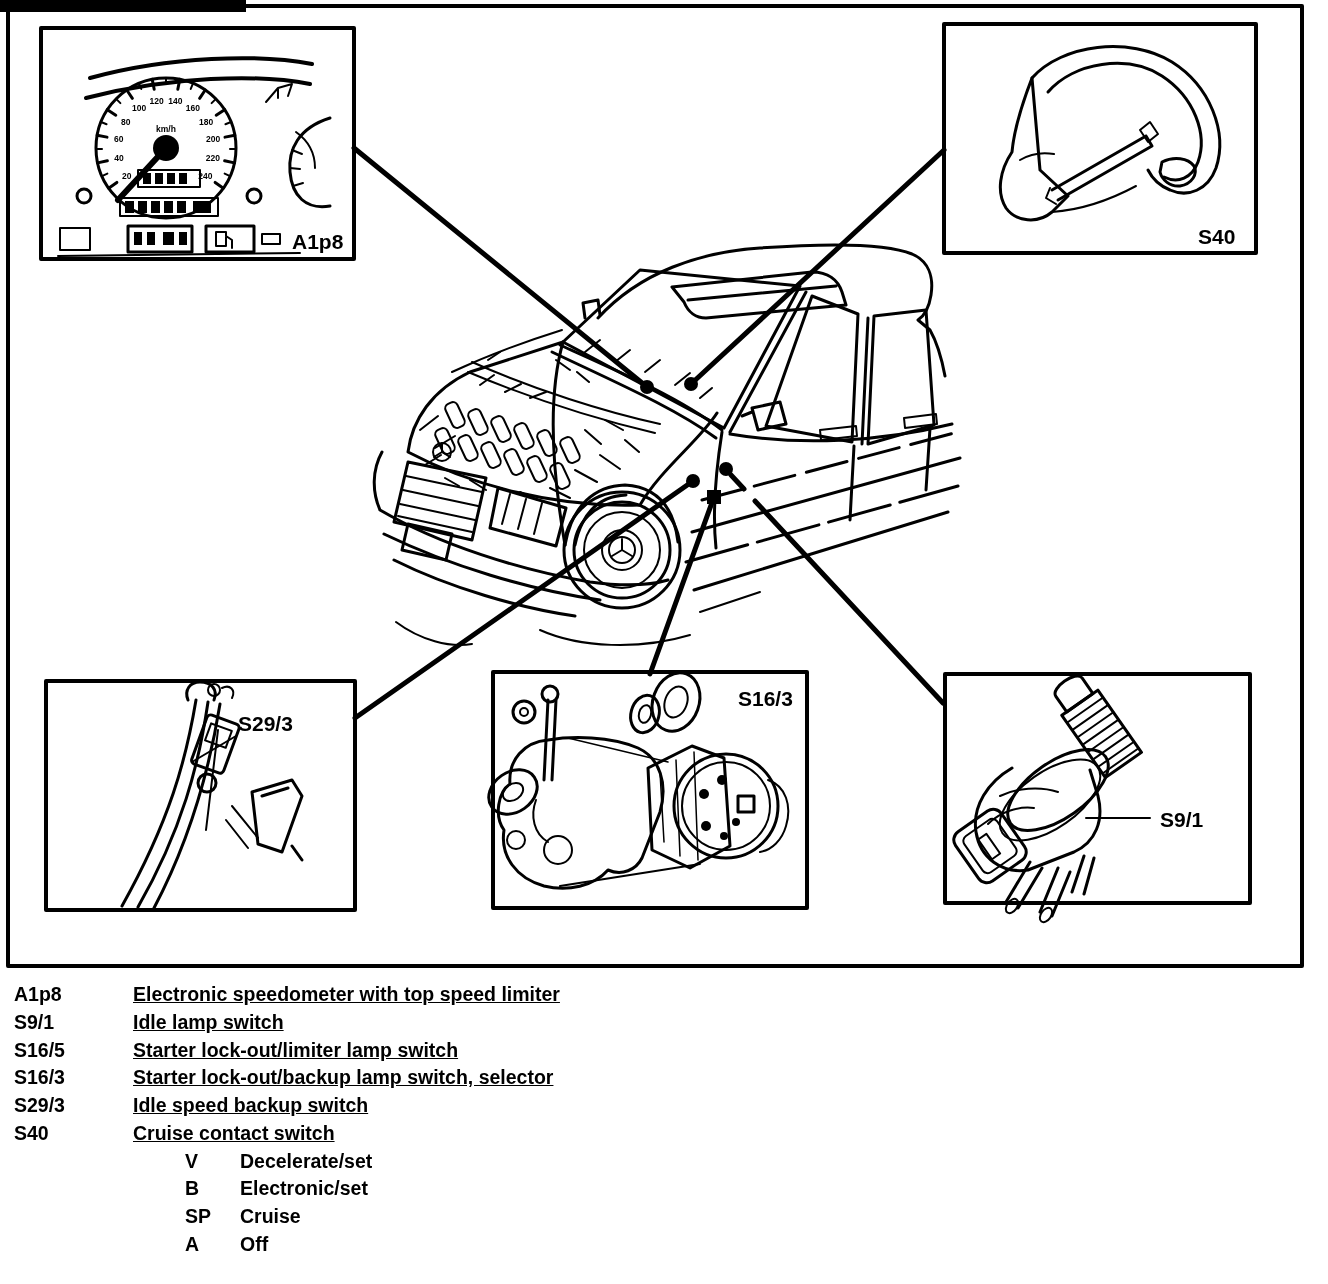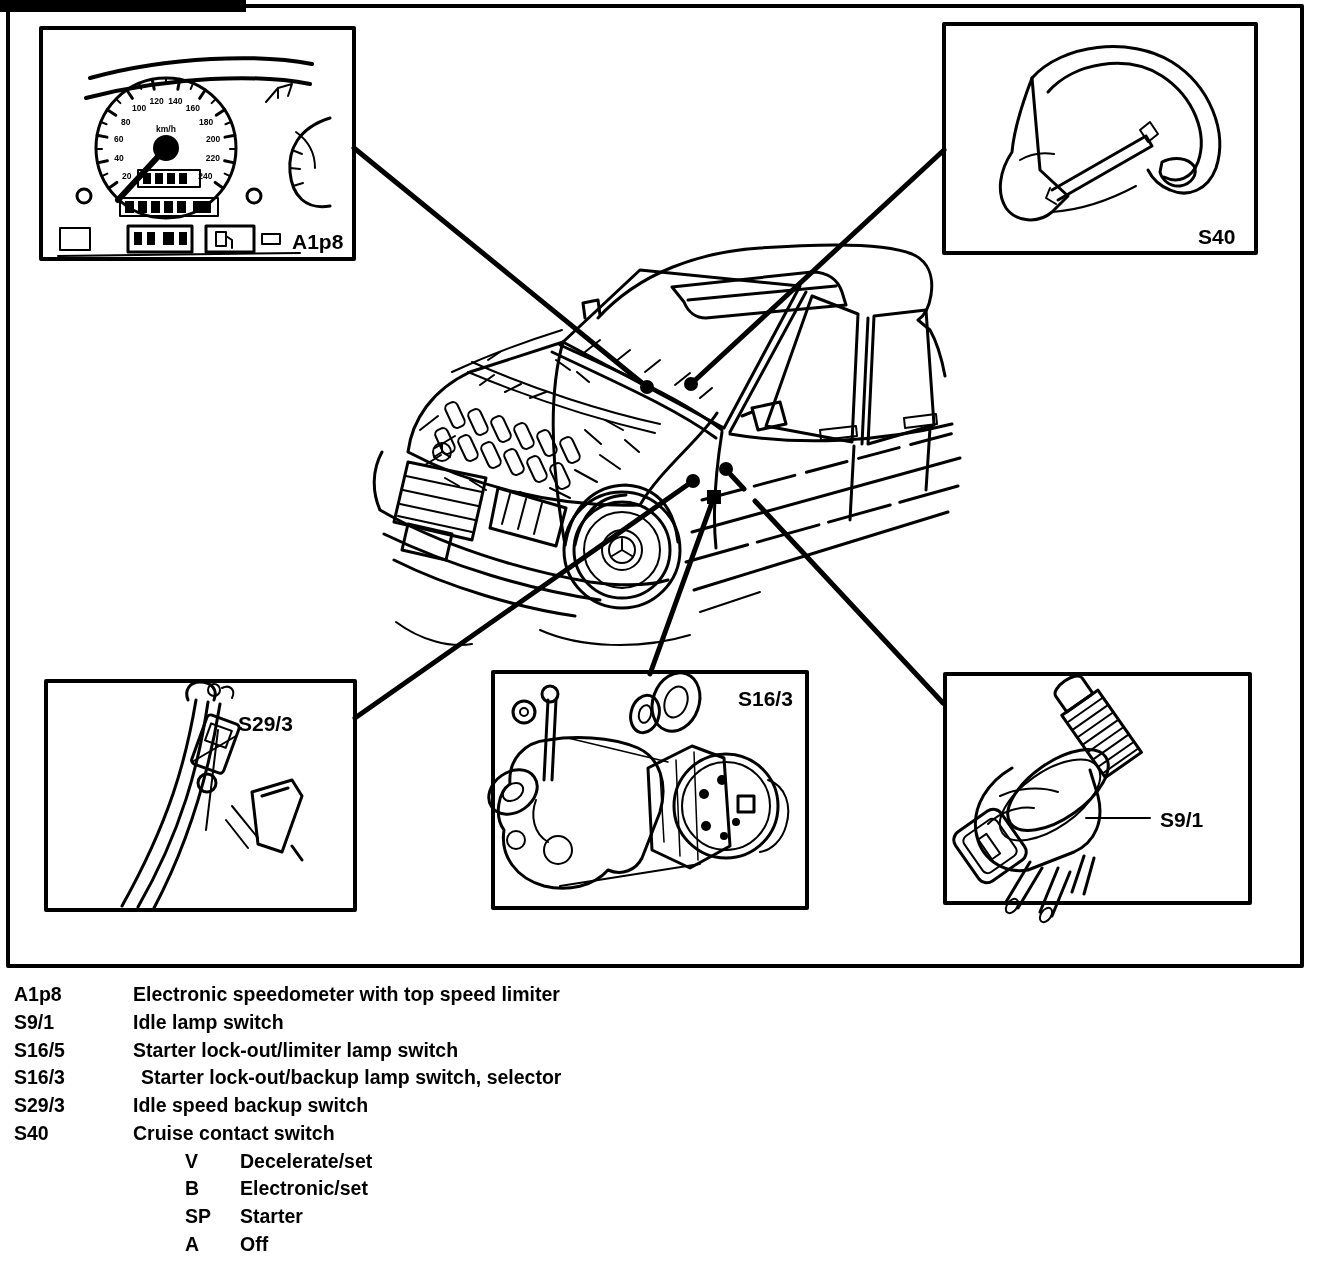--- a/index.html
+++ b/index.html
@@ -11,24 +11,24 @@
   .thin{stroke:#000;fill:none;stroke-width:2;}
   .box{stroke:#000;fill:none;stroke-width:4;}
   .lead{stroke:#000;fill:none;stroke-width:5;}
   .ink{fill:#000;stroke:none;}
   .lbl{font:700 21px "Liberation Sans",sans-serif;fill:#000;}
   .tiny{font:700 8.5px "Liberation Sans",sans-serif;fill:#000;}
   .legend{position:absolute;left:14px;top:981px;width:1300px;color:#000;
           font:700 19.5px "Liberation Sans",sans-serif;}
   .lrow{display:flex;line-height:27.75px;}
   .lkey{width:119px;flex:none;}
-  .ldesc{flex:1;}
+  .ldesc{flex:1;text-decoration:underline;}
   .sub{margin-left:171px;}
   .lsub{width:55px;flex:none;}
-  .dline{display:block;margin-left:8px;}
+  .dline{display:block;}
 </style>
 </head>
 <body>
 
 <div class="page">
 
 <svg width="1328" height="1284" viewBox="0 0 1328 1284">
 
   <g>
     <rect x="8" y="6" width="1294" height="960" class="box" stroke-width="5"></rect>
@@ -324,21 +324,21 @@
   <div class="lrow sub">
     <span class="lsub">V</span>
     <span>Decelerate/set</span>
   </div>
   <div class="lrow sub">
     <span class="lsub">B</span>
     <span>Electronic/set</span>
   </div>
   <div class="lrow sub">
     <span class="lsub">SP</span>
-    <span>Starter</span>
+    <span>Cruise</span>
   </div>
   <div class="lrow sub">
     <span class="lsub">A</span>
     <span>Off</span>
   </div>
 </div>
 
 </div>
 
 </body></html>

